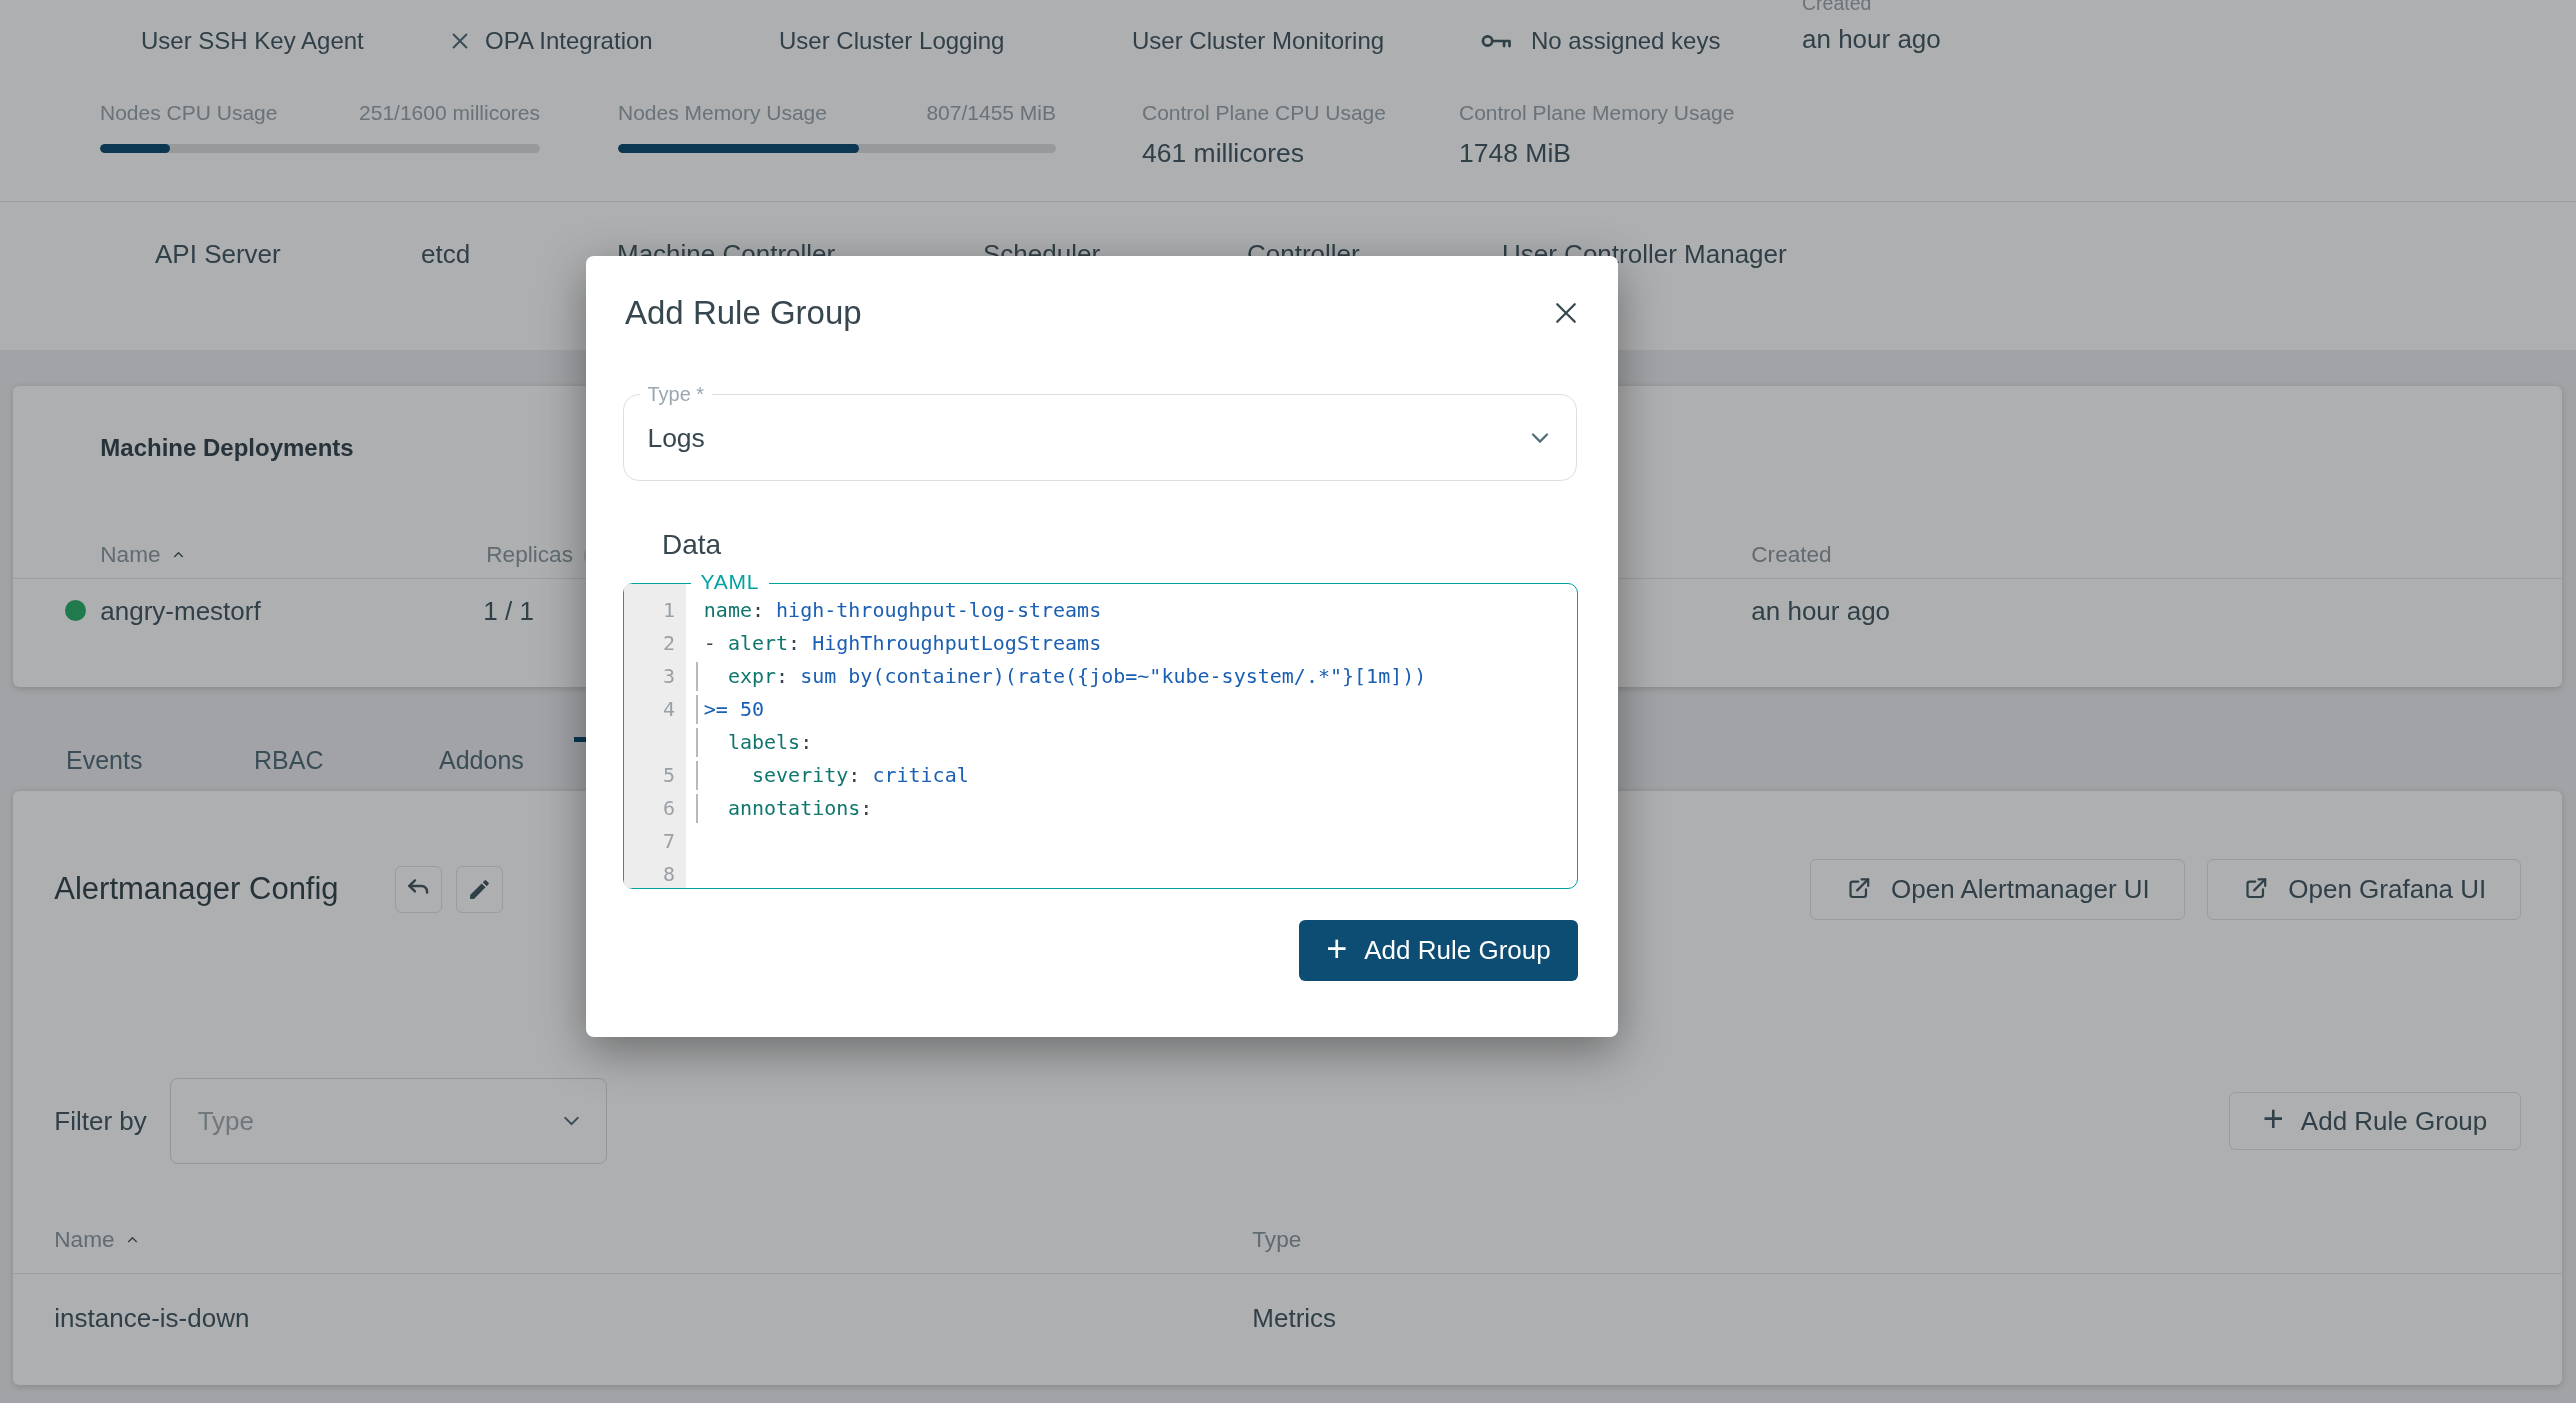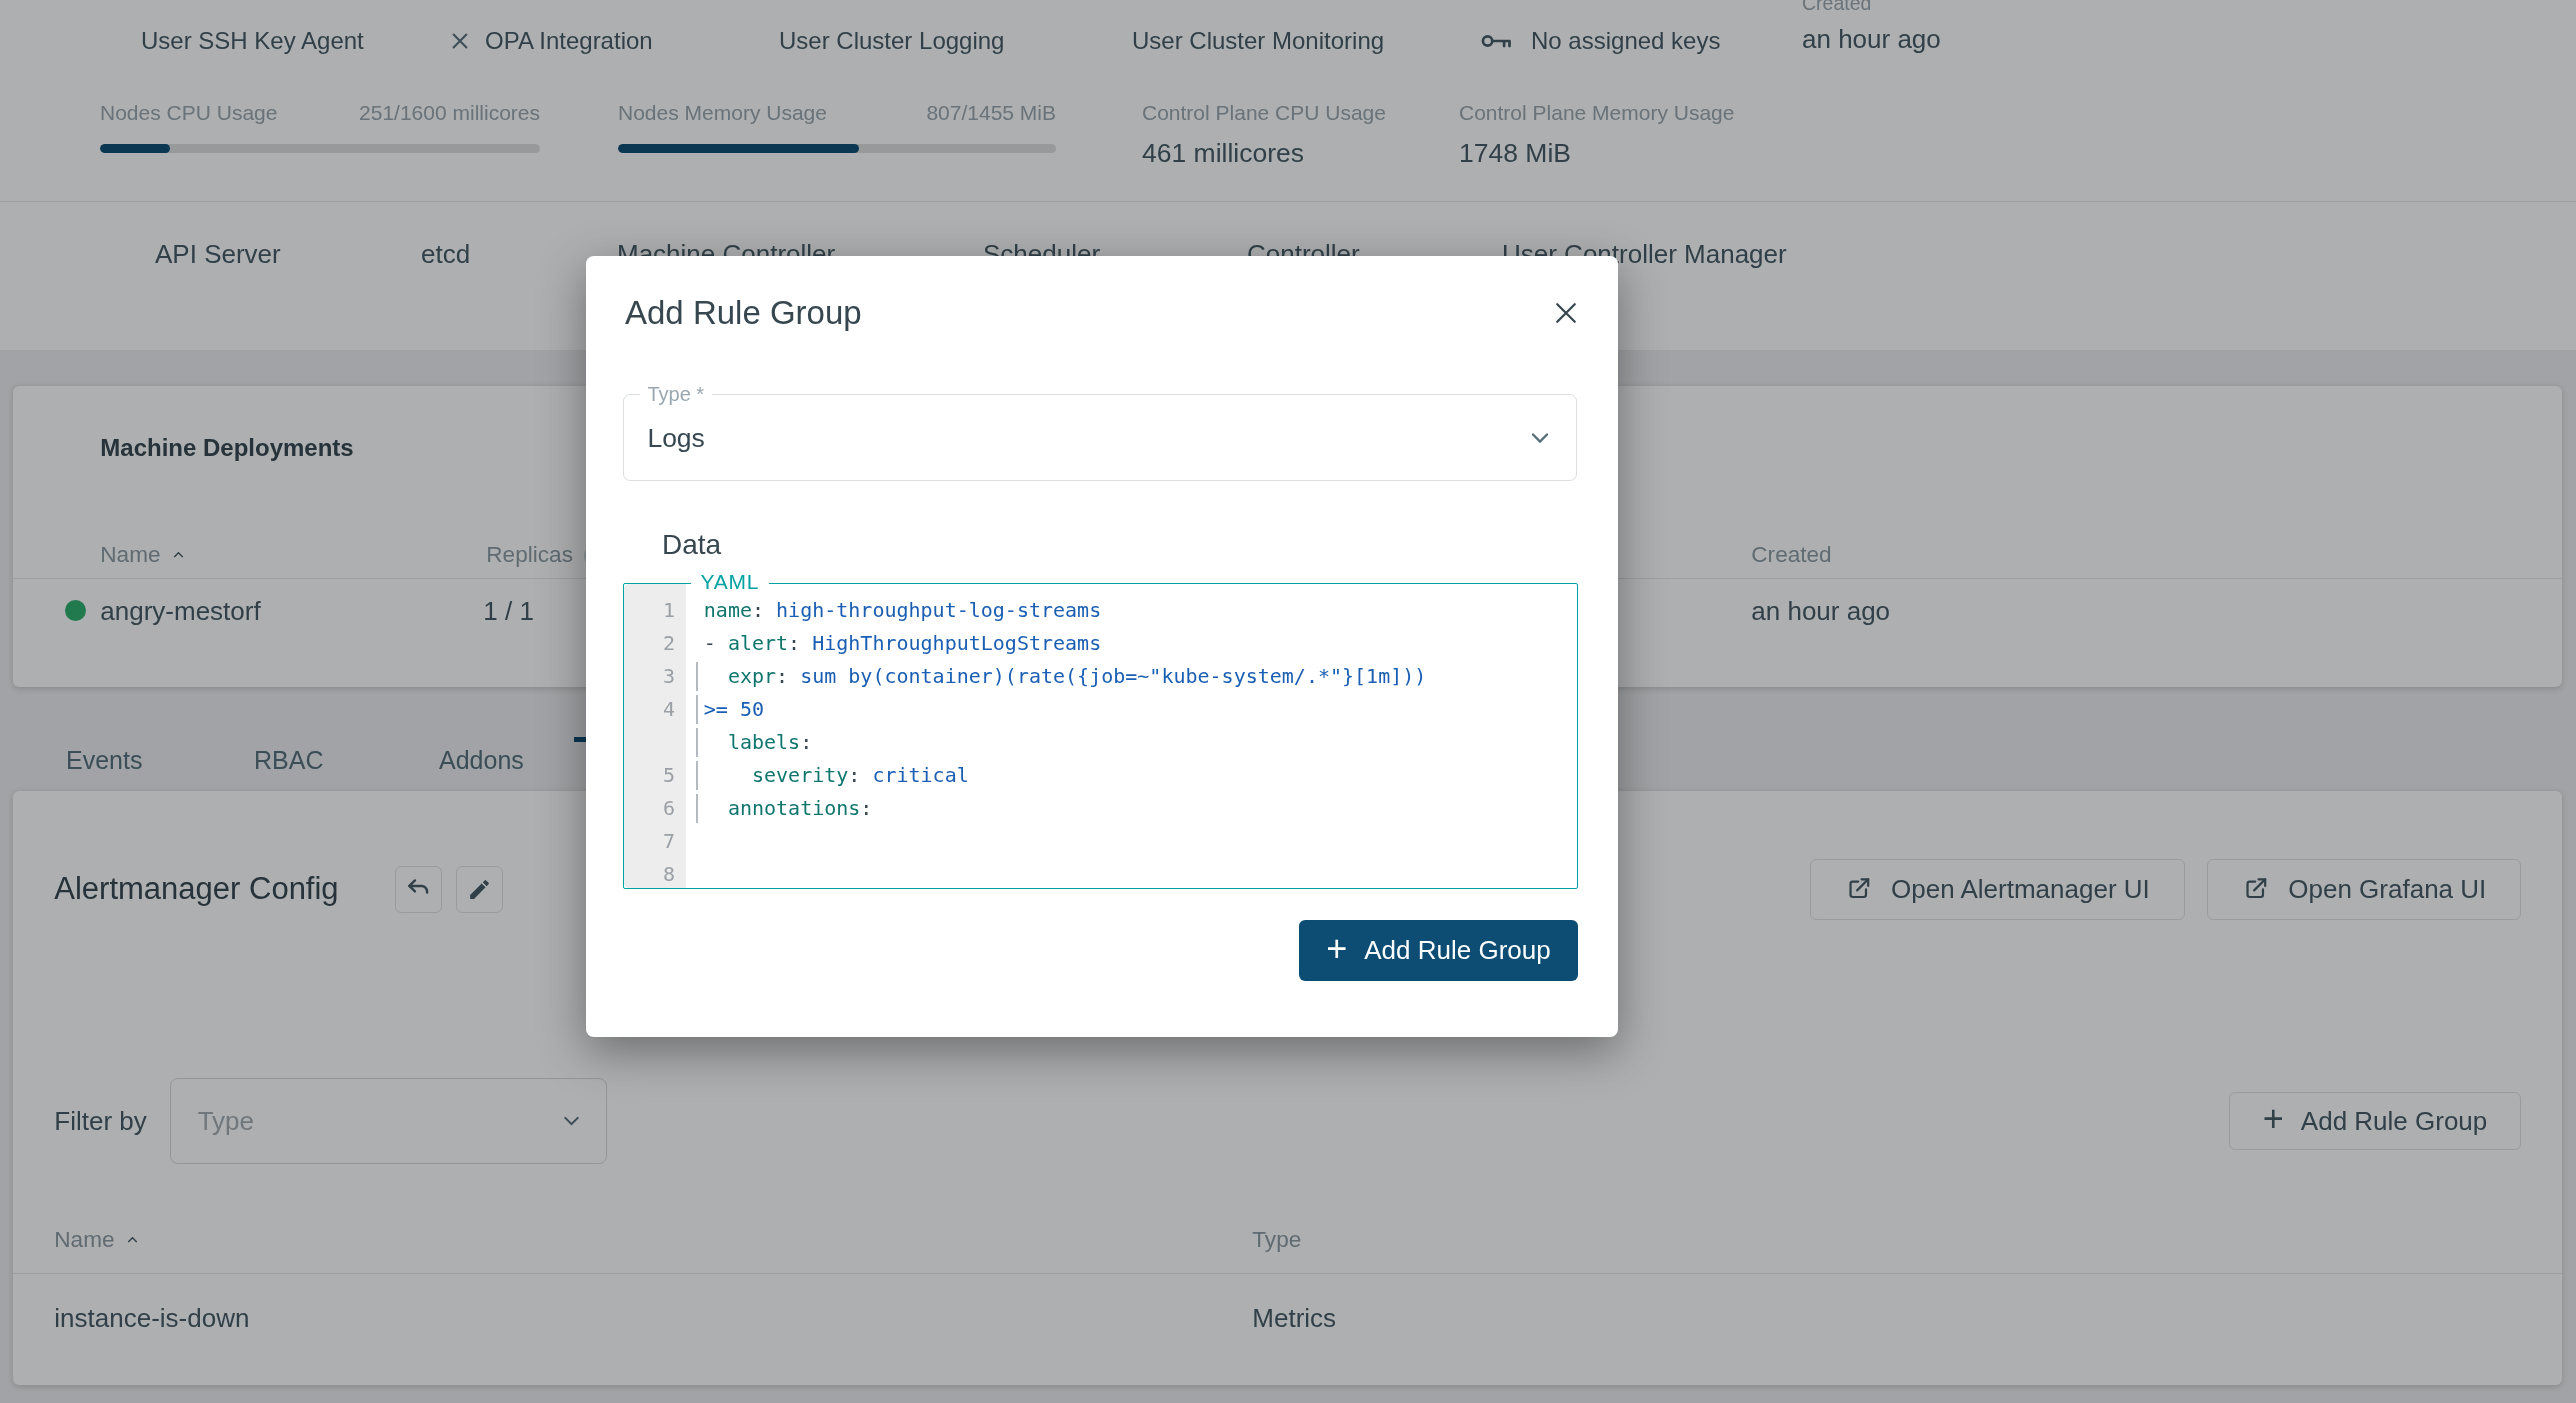--- a/index.html
+++ b/index.html
@@ -80,25 +80,25 @@
   .r-row{position:absolute;left:41px;right:41px;top:500px;height:55px;line-height:55px;font-size:26px;color:var(--med);}
   .r-row .r-type{position:absolute;left:1198px;}
   .sort-caret{display:flex;color:var(--med);}
 
   
   .overlay{position:absolute;inset:0;background:rgba(8,12,16,.33);z-index:5;}
   .modal{position:absolute;left:586px;top:256px;width:1032px;height:781px;background:#fff;border-radius:7.8px;box-shadow:0 14px 47px rgba(0,0,0,.38);z-index:10;}
   .modal-head{position:absolute;left:39px;right:34px;top:33px;height:47px;display:flex;align-items:center;justify-content:space-between;}
   .modal-title{font-size:33px;color:var(--dark);}
   .close-btn{width:37px;height:37px;display:flex;align-items:center;justify-content:center;background:none;border:none;cursor:pointer;}
-  .type-field{position:absolute;left:37px;top:138px;width:954px;height:87px;border:1.6px solid #dcdfe2;border-radius:7px;background:#fff;}
+  .type-field{position:absolute;left:37px;top:138px;width:954px;height:87px;border:1.6px solid #dcdfe2;border-radius:16px;background:#fff;}
   .float-label{position:absolute;top:-12.5px;left:15.6px;background:#fff;padding:0 7.8px;font-size:20px;color:var(--lightgray);}
   .type-field .value{position:absolute;left:23.4px;top:50%;transform:translateY(-50%);font-size:26.5px;color:var(--dark);}
   .data-label{position:absolute;left:43px;top:273px;font-size:28px;color:var(--dark);margin-left:33px;}
-  .editor{position:absolute;left:37px;top:327px;width:955px;height:306px;border:1.6px solid var(--teal);border-radius:2px;background:#fff;}
+  .editor{position:absolute;left:37px;top:327px;width:955px;height:306px;border:1.6px solid var(--teal);border-radius:10px;background:#fff;}
   .yaml-chip{position:absolute;top:-14px;left:67px;background:#fff;padding:0 9.4px;font-size:21px;color:var(--teal);font-weight:500;letter-spacing:0.8px;}
   .gutter{position:absolute;left:0;top:0;bottom:0;width:62px;background:#ededed;border-radius:5.5px 0 0 5.5px;padding-top:10px;overflow:hidden;}
   .gnum{height:33px;line-height:33px;text-align:right;padding-right:11px;font-family:"DejaVu Sans Mono",monospace;font-size:20px;color:#9aa0a6;}
   .code{position:absolute;left:72px;top:10px;right:4.7px;bottom:1.6px;overflow:hidden;}
   .cline{height:33px;line-height:33px;font-family:"DejaVu Sans Mono",monospace;font-size:20px;white-space:pre;position:relative;padding-left:7.8px;}
   .cline.guide::before{content:"";position:absolute;left:0;top:2.3px;bottom:2.3px;width:1.6px;background:#b4babf;}
   .tk{color:var(--ckey);} .tv{color:var(--cval);} .tp{color:var(--dark);}
   .submit-btn{position:absolute;left:713px;top:664px;width:279px;height:61px;background:var(--primary);border:none;border-radius:6.2px;color:#fff;font-size:26px;font-weight:500;font-family:inherit;display:flex;align-items:center;justify-content:center;gap:17px;cursor:pointer;}
   .submit-btn .plus{color:#fff;}
   svg{display:block;}

